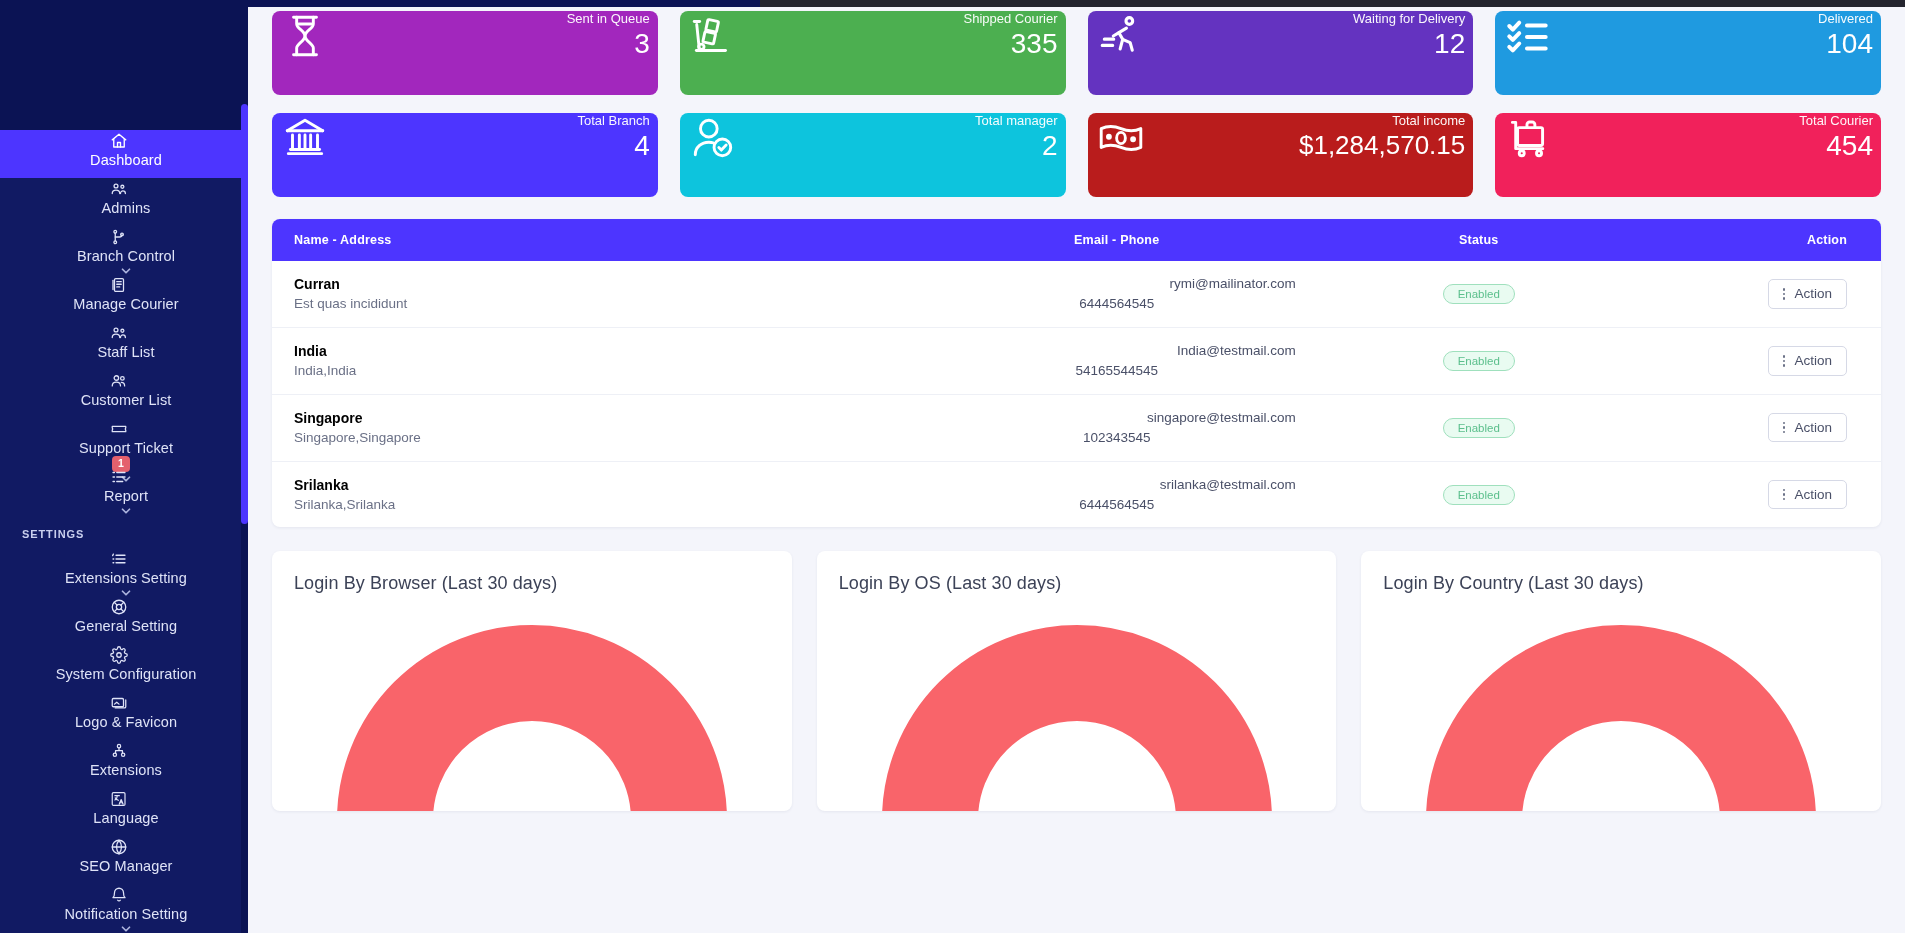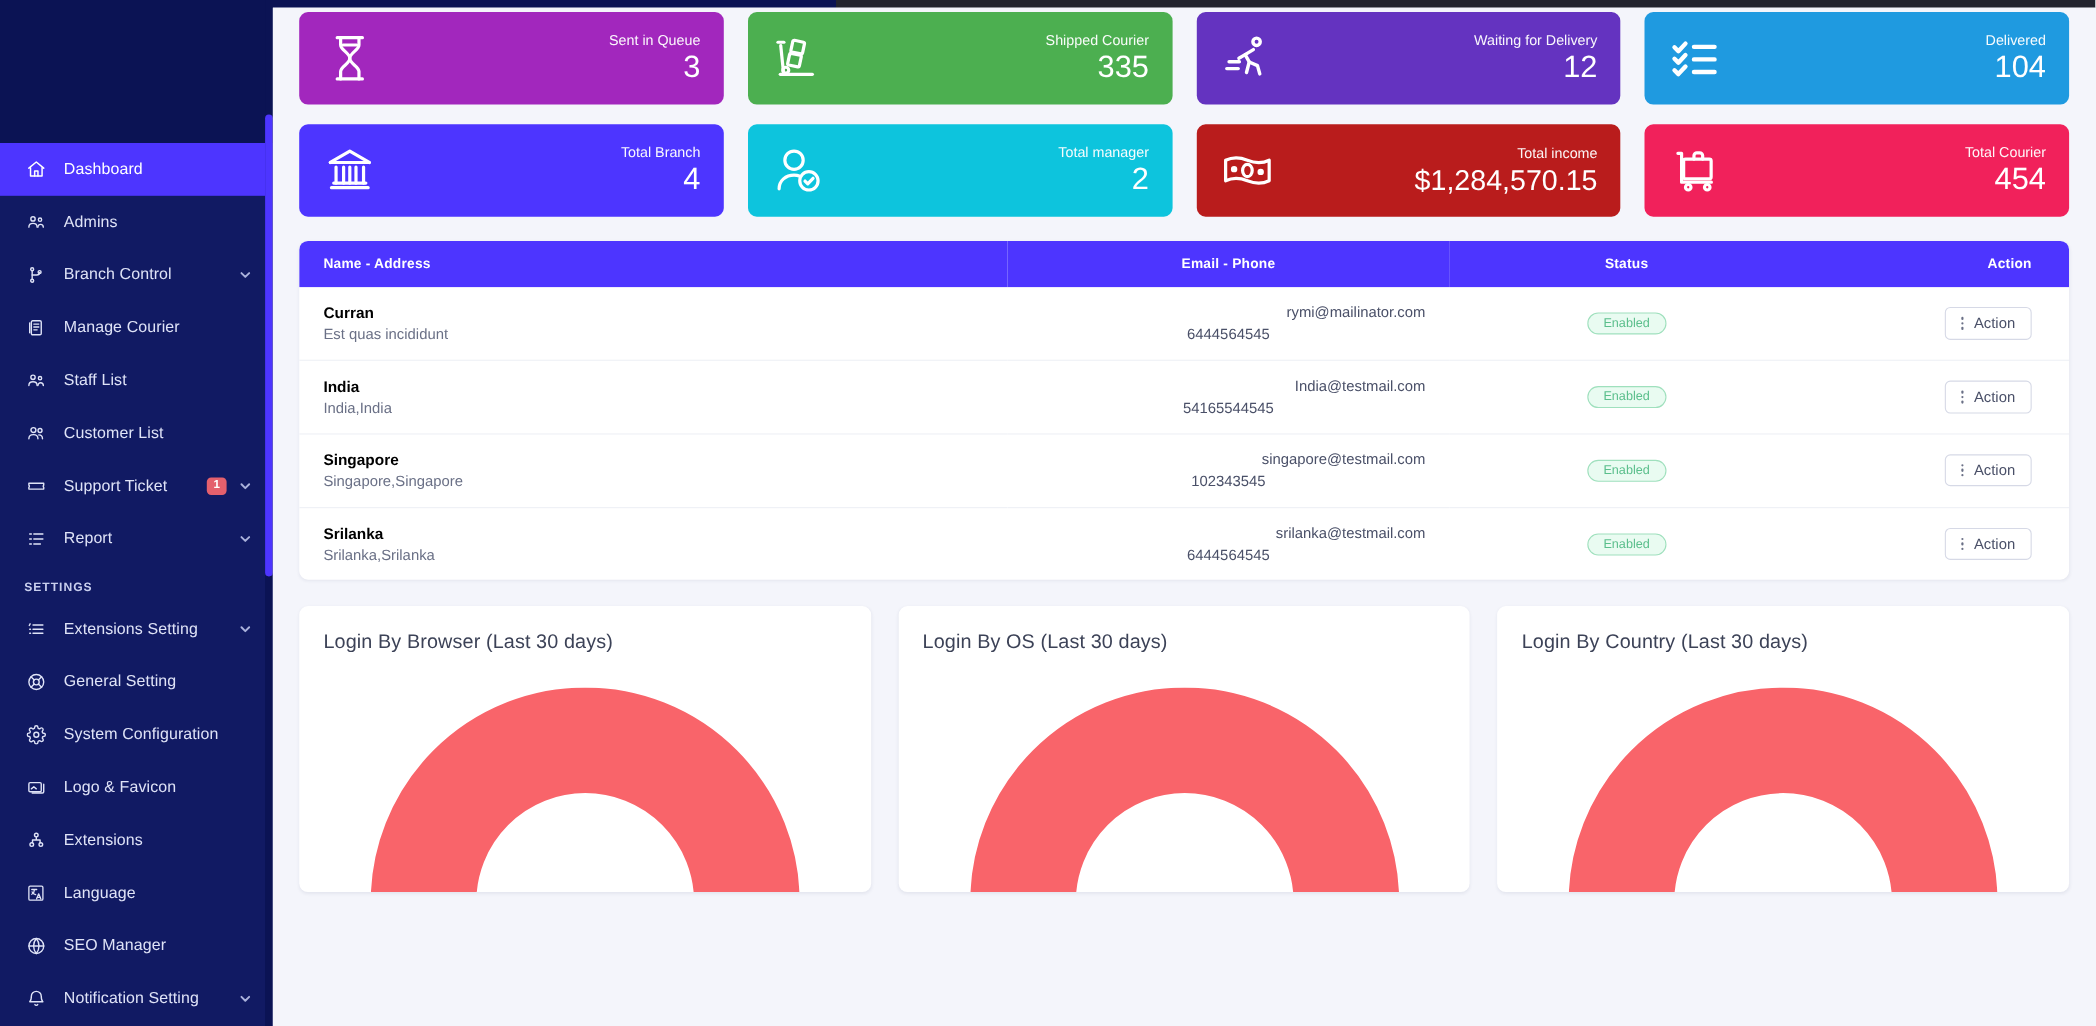--- a/index.html
+++ b/index.html
@@ -31,20 +31,21 @@
   .nav { list-style: none; }
   .nav-item {
     position: relative;
     display: flex; align-items: center;
     height: 48px;
     padding: 0 18px 0 22px;
     color: #dfe3f7;
     font-size: 14.5px;
     cursor: pointer;
     white-space: nowrap;
+    flex-direction: column;
   }
   .nav-item.active { background: #4d35ff; color: #ffffff; }
   .nav-ico {
     width: 22px; height: 22px; flex: 0 0 22px;
     margin-right: 14px;
     display: flex; align-items: center; justify-content: center;
   }
   .nav-ico svg { width: 18px; height: 18px; display: block; }
   .nav-label { flex: 1 1 auto; letter-spacing: .1px; }
   .nav-caret { width: 14px; height: 14px; opacity: .85; flex: 0 0 14px; }
@@ -83,22 +84,22 @@
     overflow: hidden;
   }
 
   
   .cards-row { display: flex; gap: 22px; margin-top: 4px; }
   .cards-row.second { margin-top: 18px; }
   .stat-card {
     flex: 1 1 0;
     height: 84px;
     border-radius: 8px;
-    display: flex; align-items: center;
-    padding: 0 21px;
+    display: flex; 
+    padding: 0 8px;
     color: #fff;
     position: relative;
   }
   .stat-ico { width: 50px; height: 50px; flex: 0 0 50px; }
   .stat-ico svg { width: 50px; height: 50px; display: block; }
   .stat-text { margin-left: auto; text-align: right; }
   .stat-title { font-size: 13px; opacity: .96; line-height: 1.2; }
   .stat-value { font-size: 28px; font-weight: 300; margin-top: 2px; line-height: 1.1; }
   .stat-value.money { font-size: 26px; }
 

